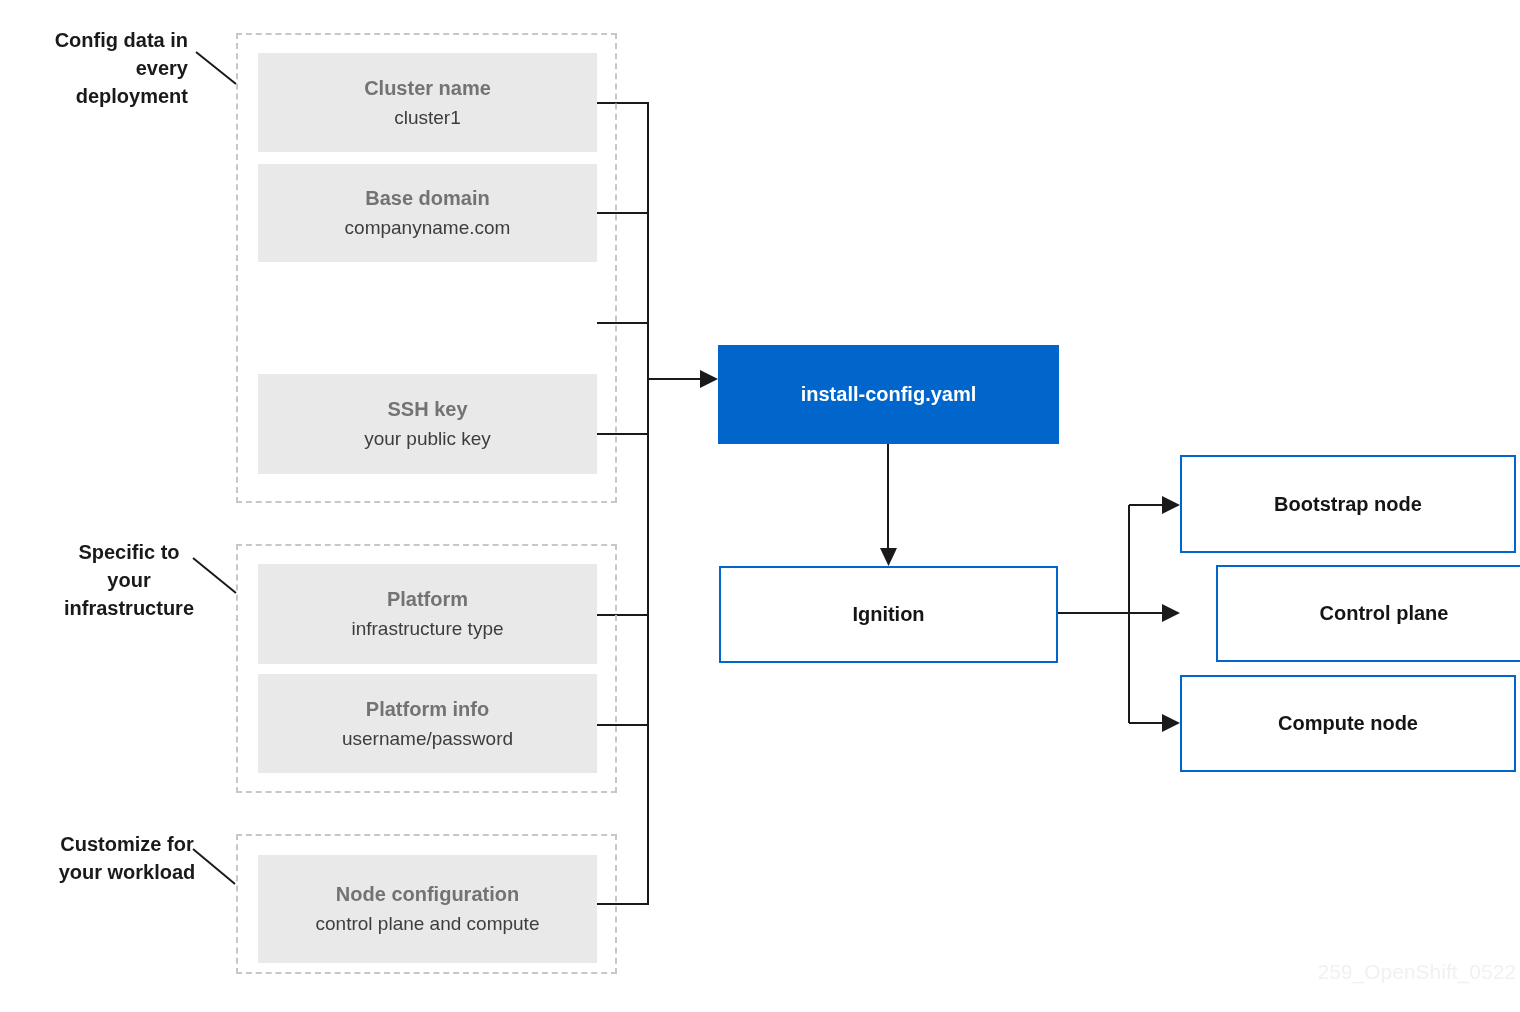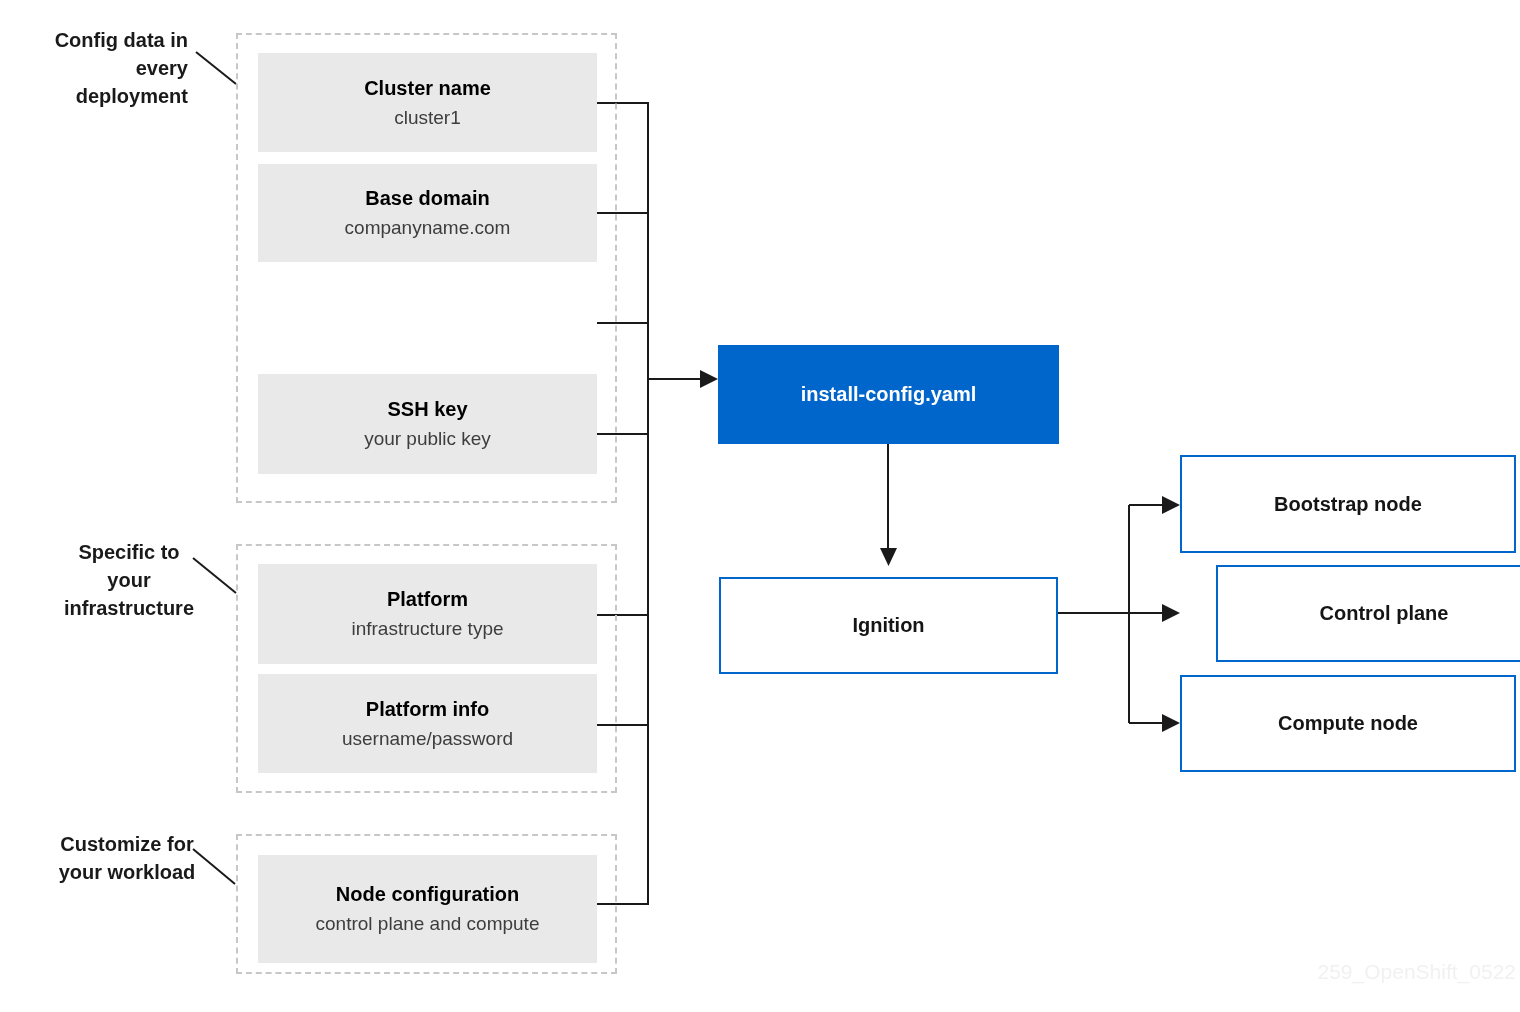--- a/index.html
+++ b/index.html
@@ -37,21 +37,21 @@
     flex-direction: column;
     align-items: center;
     justify-content: center;
     z-index: 3;
     text-align: center;
   }
   .gbox .title {
     font-size: 20px;
     font-weight: 700;
     line-height: 29px;
-    color: #000000;
+    color: #737373;
   }
   .gbox .sub {
     font-size: 19px;
     font-weight: 400;
     line-height: 29px;
     color: #3d3d3d;
   }
 
   .node {
     position: absolute;
@@ -176,21 +176,21 @@
   </div>
 
   <div class="gbox" style="top:855px; height:108px;">
     <div class="title">Node configuration</div>
     <div class="sub">control plane and compute</div>
   </div>
 
   <div class="node fill-blue" style="left:718px; top:329px; width:341px; height:99px;margin-top:16px;">
     <span>install-config.yaml</span>
   </div>
-  <div class="node outline-blue" style="left:719px; top:566px; width:339px; height:97px;margin-top:11px;">
+  <div class="node outline-blue" style="left:719px; top:566px; width:339px; height:97px;">
     <span>Ignition</span>
   </div>
   <div class="node outline-blue" style="left:1180px; top:455px; width:336px; height:98px;">
     <span>Bootstrap node</span>
   </div>
   <div class="node outline-blue" style="left:1180px; top:565px; width:336px; height:97px;margin-left:36px;">
     <span>Control plane</span>
   </div>
   <div class="node outline-blue" style="left:1180px; top:675px; width:336px; height:97px;">
     <span>Compute node</span>

